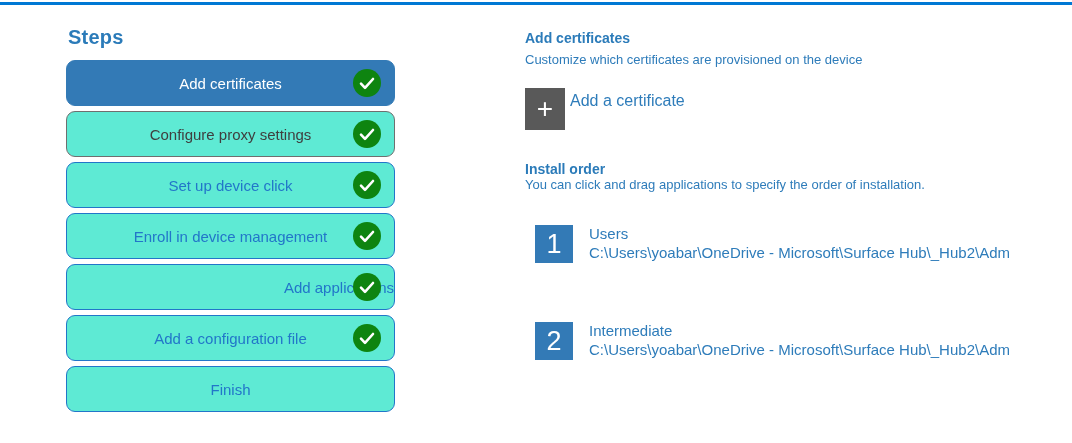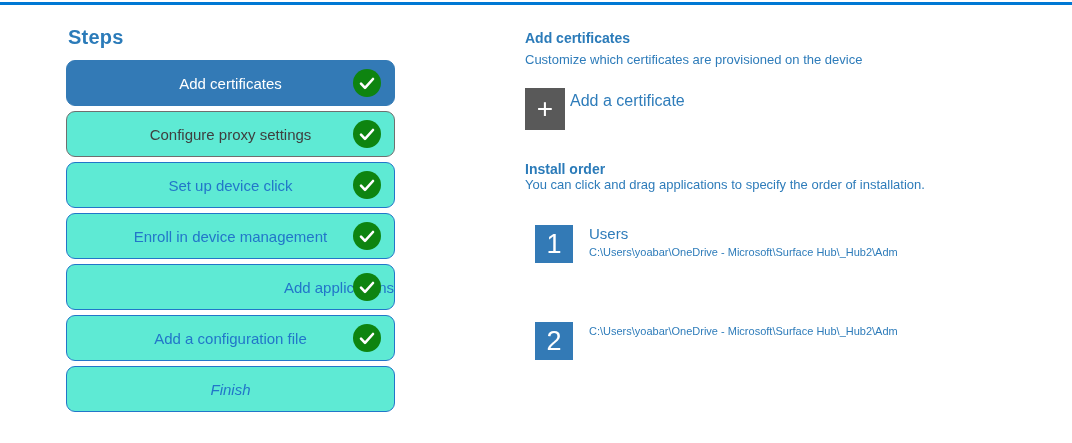--- a/index.html
+++ b/index.html
@@ -32,21 +32,21 @@
   .install-title { font-size:14px; font-weight:700; margin-top:31px; }
   .install-desc { font-size:13px; margin-top:0; }
   .order-list { margin-top:33px; margin-left:10px; }
   .order-item { display:flex; align-items:flex-start; cursor:grab; }
   .order-item + .order-item { margin-top:59px; }
   .num-square { width:38px; height:38px; display:flex; align-items:center;
     justify-content:center; color:#ffffff; font-size:27px; font-weight:400;
     flex:0 0 auto; font-family:"Liberation Sans","DejaVu Sans",sans-serif; }
   .item-text { margin-left:16px; }
   .item-name { font-size:15px; line-height:18px; }
-  .item-path { font-size:11px; line-height:19px; white-space:nowrap; }
+  .item-path { font-size:15px; line-height:19px; white-space:nowrap; }
 </style>
 </head>
 <body>
 
 <div class="top-accent" style="background: rgb(0, 120, 212);"></div>
 
 <div class="sidebar">
   <div class="sidebar-title" style="color: rgb(43, 123, 185);">Steps</div>
   <div class="steps">
 
@@ -103,21 +103,21 @@
     <div class="step state-normal" style="border-color: rgb(34, 118, 201); color: rgb(34, 118, 201);">
       <span>Add a configuration file</span>
       <span class="check">
         <svg viewBox="0 0 28 28">
             <circle cx="14" cy="14" r="14" fill="#0e8410"></circle>
             <path d="M8 14.6l4 4.2 8-8.8" stroke="#ffffff" stroke-width="2.6" fill="none" stroke-linecap="round" stroke-linejoin="round"></path>
           </svg>
       </span>
     </div>
 
-    <div class="step state-normal" style="border-color: rgb(34, 118, 201); color: rgb(34, 118, 201); font-style: italic;">
+    <div class="step state-normal" style="border-color: rgb(34, 118, 201); color: rgb(34, 118, 201);">
       <span>Finish</span>
 
     </div>
 
   </div>
 </div>
 
 <div class="main">
   <div class="section-title" style="color: rgb(43, 123, 185);">Add certificates</div>
   <div class="section-subtitle" style="color: rgb(46, 124, 186);">Customize which certificates are provisioned on the device</div>
@@ -134,17 +134,18 @@
     <div class="order-item">
       <div class="num-square" style="background: rgb(51, 122, 182);">1</div>
       <div class="item-text">
         <div class="item-name" style="color: rgb(46, 124, 186);">Users</div>
         <div class="item-path" style="color: rgb(46, 124, 186);">C:\Users\yoabar\OneDrive - Microsoft\Surface Hub\_Hub2\Adm</div>
       </div>
     </div>
     <div class="order-item">
       <div class="num-square" style="background: rgb(51, 122, 182);">2</div>
       <div class="item-text">
+        <div class="item-name" style="color: rgb(46, 124, 186);">Intermediate</div>
         <div class="item-path" style="color: rgb(46, 124, 186);">C:\Users\yoabar\OneDrive - Microsoft\Surface Hub\_Hub2\Adm</div>
       </div>
     </div>
   </div>
 </div>
 
 </body></html>

